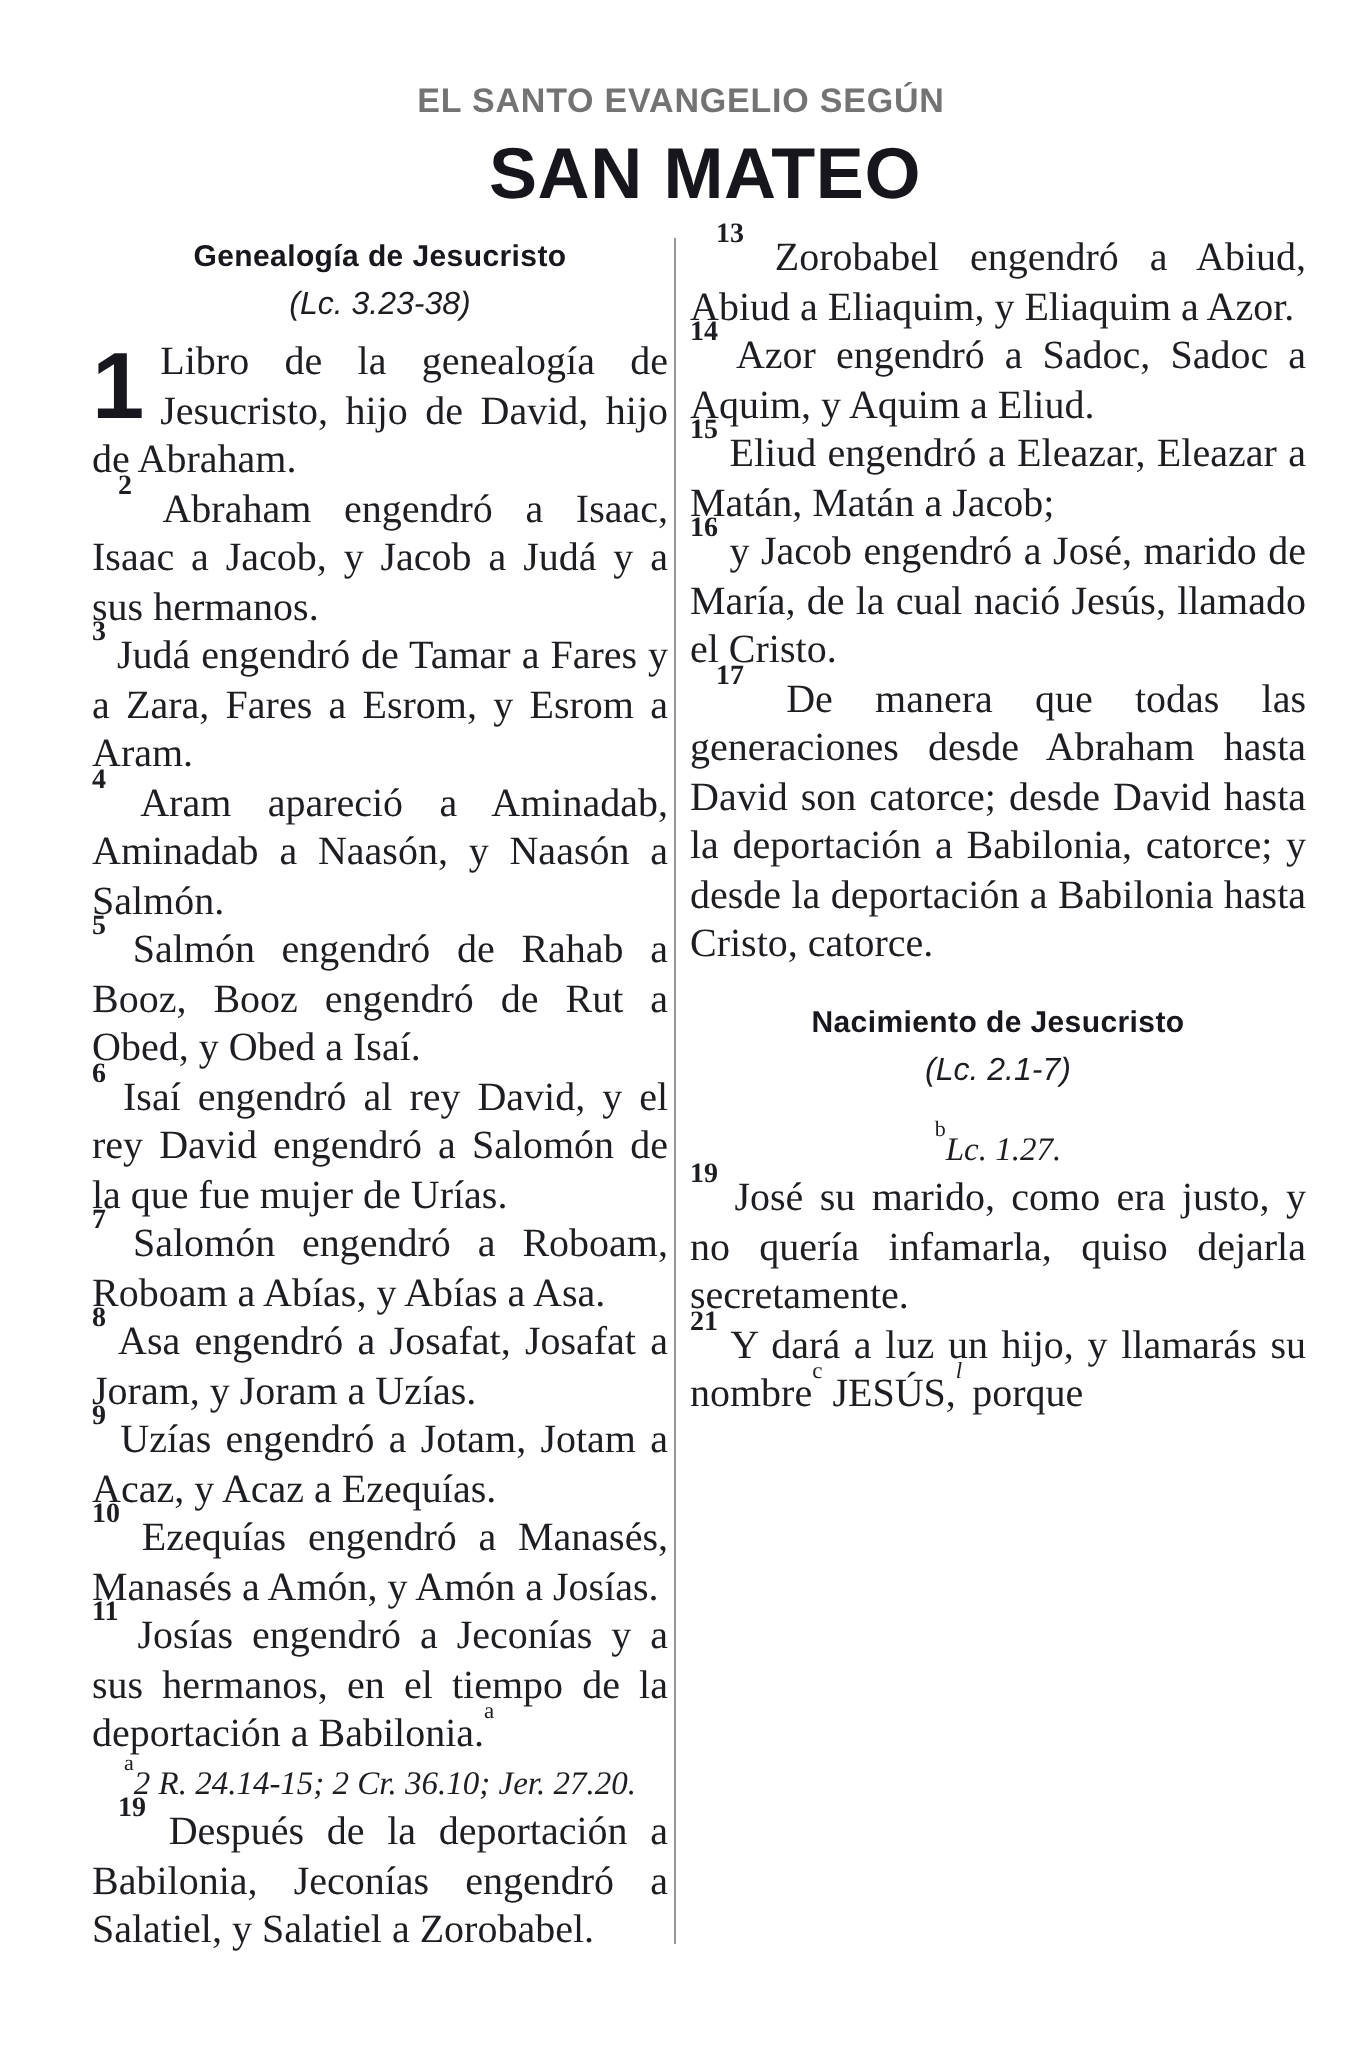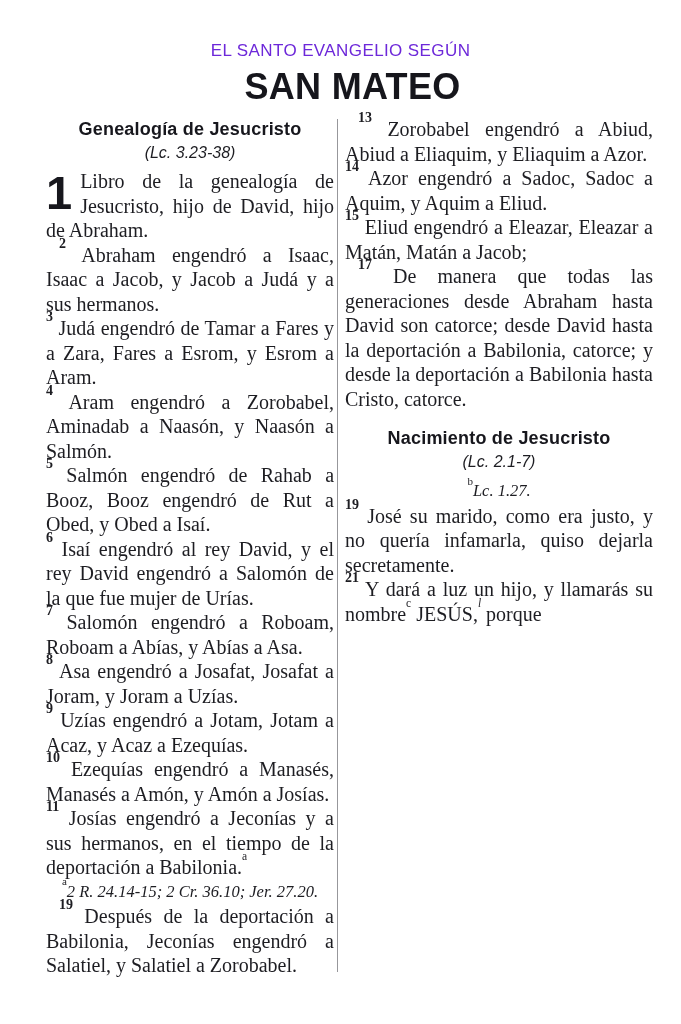--- a/index.html
+++ b/index.html
@@ -4,37 +4,37 @@
 <style>
   html,body { margin:0; padding:0; background:#ffffff; }
   .page {
     position:relative; width:681px; height:1024px; overflow:hidden;
     background:#ffffff; color:#1d1d22;
     font-family:"Liberation Serif", serif;
   }
   .book-header { text-align:center; padding-top:42px; }
   .kicker {
     font-family:"Liberation Sans", sans-serif;
-    font-size:17px; font-weight:400; letter-spacing:0.4px; line-height:18px;
-    color:#6d28d9;
+    font-size:17px; font-weight:700; letter-spacing:0.4px; line-height:18px;
+    color:#737373;
   }
   .title {
     font-family:"Liberation Sans", sans-serif;
     font-size:36px; font-weight:800; letter-spacing:0.3px;
     margin:8px 0 0 0; line-height:38px; color:#16161c;padding-left:24px;
   }
   .cols { display:flex; align-items:stretch; margin-top:11px; padding:0 26px 0 46px; }
   .col-left  { width:288px; }
   .col-right { width:308px; margin-left:7px; }
   .divider { width:1px; background:#97979b; margin:2px 0 6px 3px; }
 
   .sec-head { text-align:center; font-family:"Liberation Sans", sans-serif; }
   .sec-head.first { margin-bottom:7px; }
-  .sec-head.birth { margin-top:15px; margin-bottom:8px; }
-  .sh { font-weight:700; font-size:18px; line-height:24px; letter-spacing:0.2px; color:#17171d; }
+  .sec-head.birth { margin-top:15px; margin-bottom:18px; }
+  .sh { font-weight:700; font-size:15px; line-height:24px; letter-spacing:0.2px; color:#17171d; }
   .sr { font-style:italic; font-size:16px; line-height:19px; margin-top:2px; }
 
   .v {
     margin:0; font-size:20px; line-height:24.5px;
     text-align:justify; hyphens:auto; -webkit-hyphens:auto;
   }
   .ind { text-indent:13px; }
   .vn {
     font-weight:700; font-size:14px; line-height:0;
     position:relative; top:-6px;
@@ -68,21 +68,21 @@
         <div class="sh">Genealogía de Jesucristo</div>
         <div class="sr">(Lc. 3.23-38)</div>
       </div>
 
       <p class="v"><span class="dropcap">1</span><span>Libro de la genealogía de Jesucristo, hijo de David, hijo de Abraham.</span></p>
 
       <p class="v ind"><sup class="vn">2</sup> <span>Abraham engendró a Isaac, Isaac a Jacob, y Jacob a Judá y a sus hermanos.</span></p>
 
       <p class="v"><sup class="vn">3</sup> <span>Judá engendró de Tamar a Fares y a Zara, Fares a Esrom, y Esrom a Aram.</span></p>
 
-      <p class="v"><sup class="vn">4</sup> <span>Aram engendró a Zorobabel, Aminadab a Naasón, y Naasón a Salmón.</span></p>
+      <p class="v"><sup class="vn">4</sup> <span>Aram apareció a Aminadab, Aminadab a Naasón, y Naasón a Salmón.</span></p>
 
       <p class="v"><sup class="vn">5</sup> <span>Salmón engendró de Rahab a Booz, Booz engendró de Rut a Obed, y Obed a Isaí.</span></p>
 
       <p class="v"><sup class="vn">6</sup> <span>Isaí engendró al rey David, y el rey David engendró a Salomón de la que fue mujer de Urías.</span></p>
 
       <p class="v"><sup class="vn">7</sup> <span>Salomón engendró a Roboam, Roboam a Abías, y Abías a Asa.</span></p>
 
       <p class="v"><sup class="vn">8</sup> <span>Asa engendró a Josafat, Josafat a Joram, y Joram a Uzías.</span></p>
 
       <p class="v"><sup class="vn">9</sup> <span>Uzías engendró a Jotam, Jotam a Acaz, y Acaz a Ezequías.</span></p>
@@ -100,20 +100,21 @@
     <div class="divider"></div>
 
     <div class="col-right">
 
       <p class="v ind"><sup class="vn">13</sup> <span>Zorobabel engendró a Abiud, Abiud a Eliaquim, y Eliaquim a Azor.</span></p>
 
       <p class="v"><sup class="vn">14</sup> <span>Azor engendró a Sadoc, Sadoc a Aquim, y Aquim a Eliud.</span></p>
 
       <p class="v"><sup class="vn">15</sup> <span>Eliud engendró a Eleazar, Eleazar a Matán, Matán a Jacob;</span></p>
 
+      <p class="v"><sup class="vn">16</sup> <span>y Jacob engendró a José, marido de María, de la cual nació Jesús, llamado el Cristo.</span></p>
 
       <p class="v ind"><sup class="vn">17</sup> <span>De manera que todas las generaciones desde Abraham hasta David son catorce; desde David hasta la deportación a Babilonia, catorce; y desde la deportación a Babilonia hasta Cristo, catorce.</span></p>
 
       <div class="sec-head birth">
         <div class="sh">Nacimiento de Jesucristo</div>
         <div class="sr">(Lc. 2.1-7)</div>
       </div>
 
 
       <p class="fnline"><sup class="fnm">b</sup><span class="fn-text">Lc. 1.27.</span></p>

